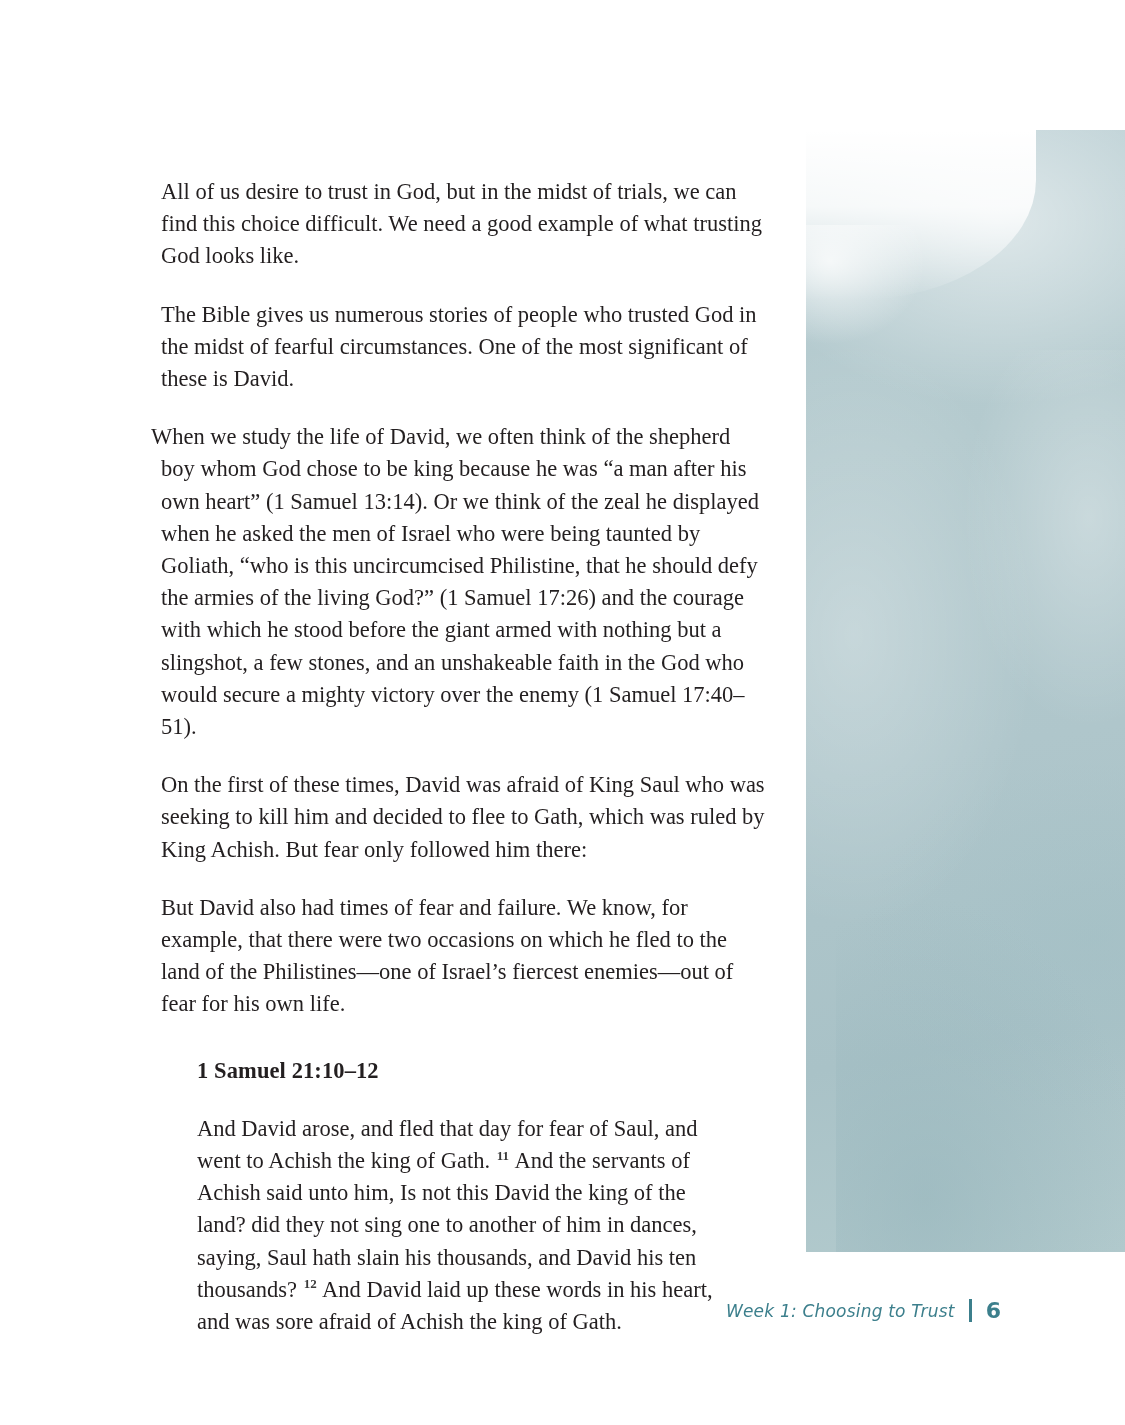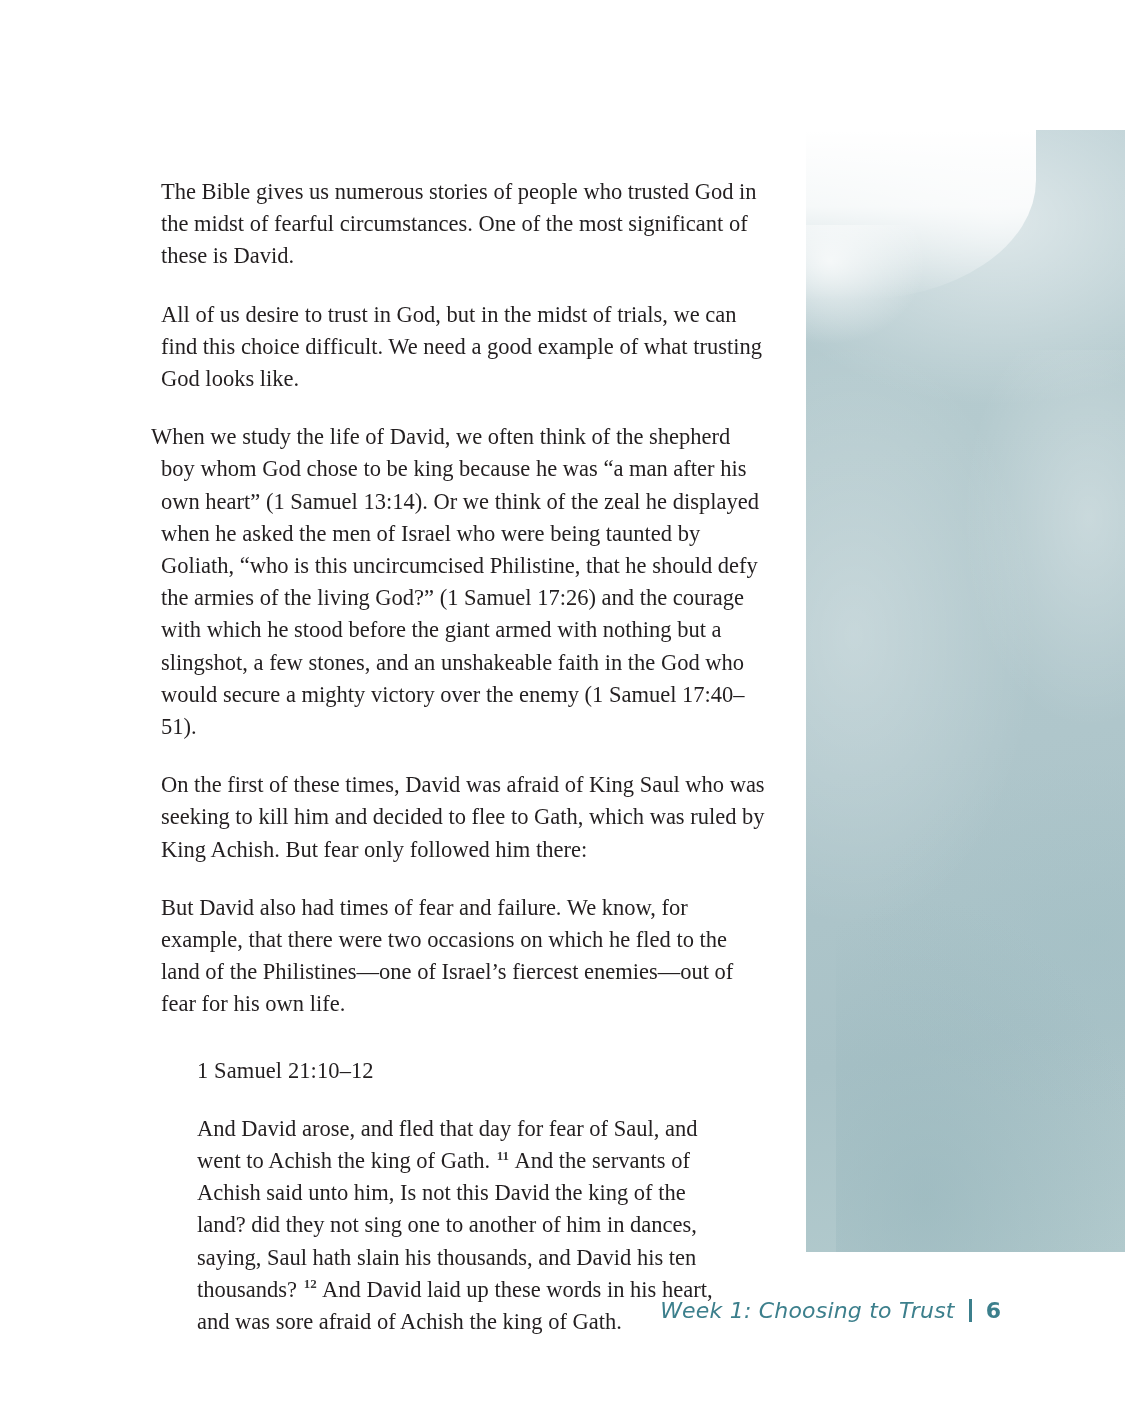--- a/index.html
+++ b/index.html
@@ -90,21 +90,21 @@
   }
 
   
   .scripture {
     margin-top: 34px;
     padding-left: 36px;
     width: 540px;
   }
   .scripture-ref {
     font-family: "DejaVu Sans", sans-serif;
-    font-weight: normal;
+    font-weight: bold;
     font-size: 19px;
     color: #2b2b2b;
     margin: 0 0 8px 0;
     letter-spacing: 0.1px;
   }
   .scripture-text {
     font-family: "DejaVu Sans", sans-serif;
     font-size: 19px;
     line-height: 31.5px;
     color: #3a3a3a;
@@ -125,21 +125,21 @@
     right: 124px;
     top: 1298px;
     display: flex;
     align-items: center;
     gap: 14px;
     white-space: nowrap;
   }
   .footer-title {
     font-family: "DejaVu Sans", sans-serif;
     font-style: italic;
-    font-size: 22px;
+    font-size: 17px;
     color: #3c7f8c;
     letter-spacing: 0.2px;
   }
   .footer-rule {
     display: inline-block;
     width: 3px;
     height: 23px;
     background: #3c7f8c;
   }
   .footer-page {
@@ -155,22 +155,22 @@
 <div class="page">
 
   <div class="side-panel">
     <div class="wash-a"></div>
     <div class="wash-b"></div>
     <div class="wash-d"></div>
     <div class="wash-c"></div>
   </div>
 
   <div class="content">
+    <p>All of us desire to trust in God, but in the midst of trials, we can find this choice difficult. We need a good example of what trusting God looks like.</p>
     <p>The Bible gives us numerous stories of people who trusted God in the midst of fearful circumstances. One of the most significant of these is David.</p>
-    <p>All of us desire to trust in God, but in the midst of trials, we can find this choice difficult. We need a good example of what trusting God looks like.</p>
     <p class="hanging">When we study the life of David, we often think of the shepherd boy whom God chose to be king because he was “a man after his own heart” (1 Samuel 13:14). Or we think of the zeal he displayed when he asked the men of Israel who were being taunted by Goliath, “who is this uncircumcised Philistine, that he should defy the armies of the living God?” (1 Samuel 17:26) and the courage with which he stood before the giant armed with nothing but a slingshot, a few stones, and an unshakeable faith in the God who would secure a mighty victory over the enemy (1 Samuel 17:40–51).</p>
     <p>On the first of these times, David was afraid of King Saul who was seeking to kill him and decided to flee to Gath, which was ruled by King Achish. But fear only followed him there:</p>
     <p>But David also had times of fear and failure. We know, for example, that there were two occasions on which he fled to the land of the Philistines—one of Israel’s fiercest enemies—out of fear for his own life.</p>
 
     <div class="scripture">
       <p class="scripture-ref">1 Samuel 21:10–12</p>
       <p class="scripture-text"><span>And David arose, and fled that day for fear of Saul, and went to Achish the king of Gath.</span> <span class="vnum">11</span> <span>And the servants of Achish said unto him, Is not this David the king of the land? did they not sing one to another of him in dances, saying, Saul hath slain his thousands, and David his ten thousands?</span> <span class="vnum">12</span> <span>And David laid up these words in his heart, and was sore afraid of Achish the king of Gath.</span></p>
     </div>
   </div>
 

